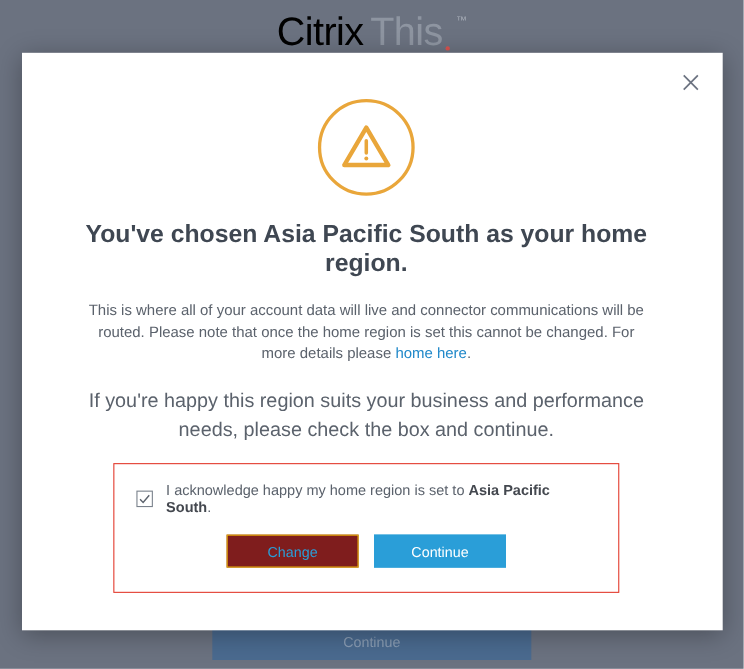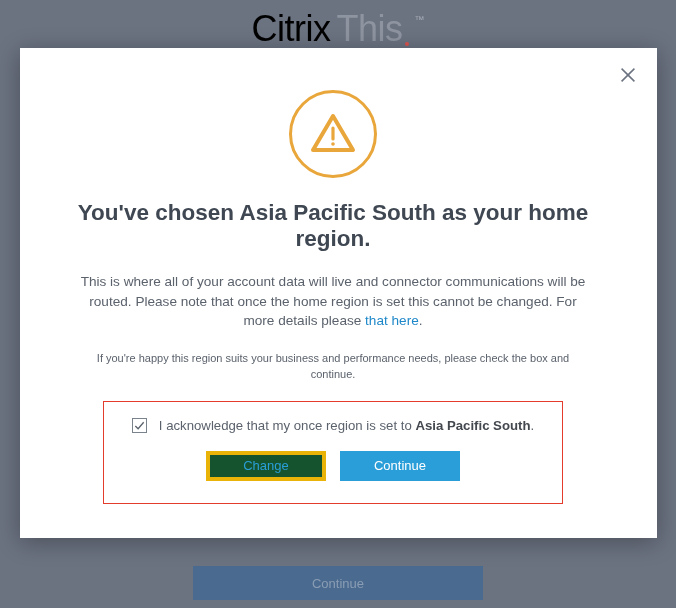--- a/index.html
+++ b/index.html
@@ -126,21 +126,21 @@
       color: #5b626c;
       text-align: center;
       max-width: 510px;
     }
     .desc a {
       color: #1f88c9;
       text-decoration: none;
     }
     .desc2 {
       margin-top: 20px;
-      font-size: 11px;
+      font-size: 18px;
       line-height: 1.45;
       color: #5b626c;
       text-align: center;
       max-width: 520px;
     }
     .confirm-box {
       margin-top: 18px;
       width: 460px;
       border: 1.5px solid #e33b2e;
       padding: 16px 20px 22px 20px;
@@ -185,22 +185,22 @@
       width: 120px;
       height: 30px;
       font-size: 13px;
       display: flex;
       align-items: center;
       justify-content: center;
       cursor: pointer;
       font-family: inherit;
     }
     .btn-change {
-      background: #14532d;
-      border: 4px solid #eab308;
+      background: #7f1d1d;
+      border: 1px solid #eab308;
       color: #2a9ed8;
       justify-content: center;
     }
     .btn-continue {
       background: #2a9ed8;
       border: 1px solid #2a9ed8;
       color: #ffffff;
     }
   </style>
 </head>
@@ -232,32 +232,32 @@
   <div class="modal-body">
     <div class="warn-circle">
       <svg viewBox="0 0 48 48">
         <path d="M24 6 L44 40 L4 40 Z" fill="none" stroke="#e9a63a" stroke-width="4" stroke-linejoin="round"></path>
         <line x1="24" y1="18" x2="24" y2="29" stroke="#e9a63a" stroke-width="3.2" stroke-linecap="round"></line>
         <circle cx="24" cy="34" r="1.8" fill="#e9a63a"></circle>
       </svg>
     </div>
     <div class="headline">You've chosen Asia Pacific South as your home region.</div>
     <div class="desc">
-      <span>This is where all of your account data will live and connector communications will be routed. Please note that once the home region is set this cannot be changed. For more details please </span><a href="#">that here</a><span>.</span>
+      <span>This is where all of your account data will live and connector communications will be routed. Please note that once the home region is set this cannot be changed. For more details please </span><a href="#">home here</a><span>.</span>
     </div>
     <div class="desc2">If you're happy this region suits your business and performance needs, please check the box and continue.</div>
     <div class="confirm-box">
       <div class="ack-row">
         <div class="checkbox">
           <svg viewBox="0 0 14 14">
             <polyline points="2.5,7.5 5.5,10.5 11.5,3.5" fill="none" stroke="#5b626c" stroke-width="1.4"></polyline>
           </svg>
         </div>
         <div class="ack-text">
-          <span>I acknowledge that my once region is set to </span><strong>Asia Pacific South</strong><span>.</span>
+          <span>I acknowledge happy my home region is set to </span><strong>Asia Pacific South</strong><span>.</span>
         </div>
       </div>
       <div class="btn-row">
         <button class="btn btn-change">
           <span>Change</span>
         </button>
         <button class="btn btn-continue">
           <span>Continue</span>
         </button>
       </div>

